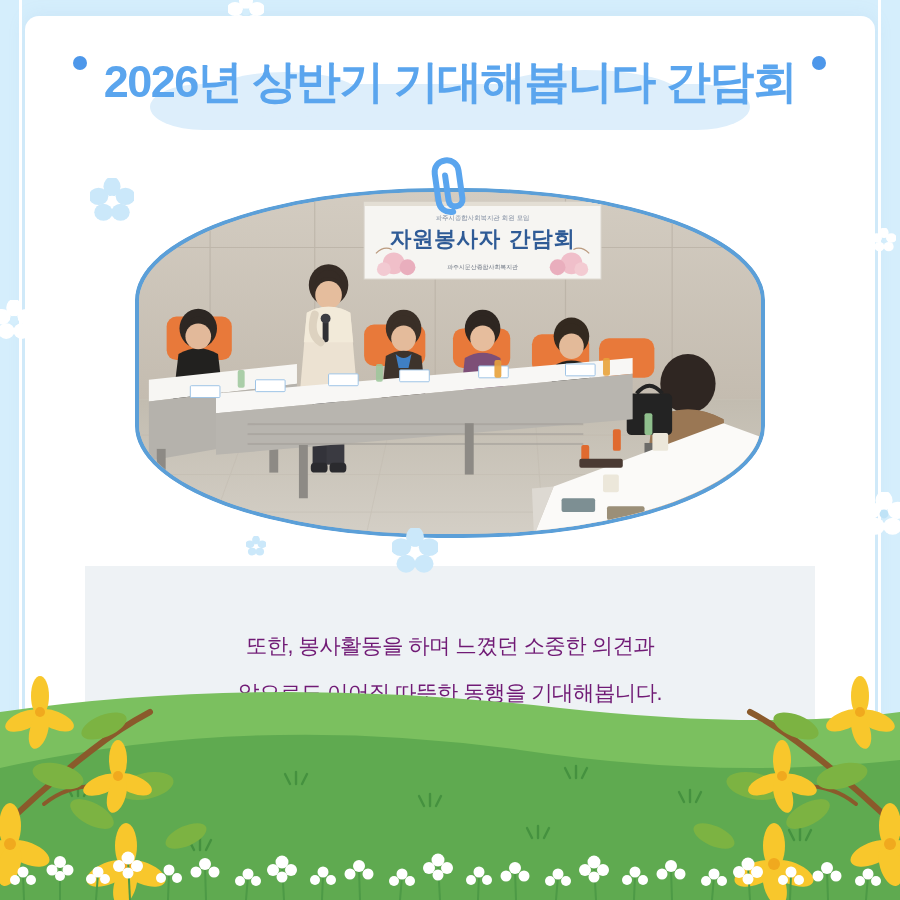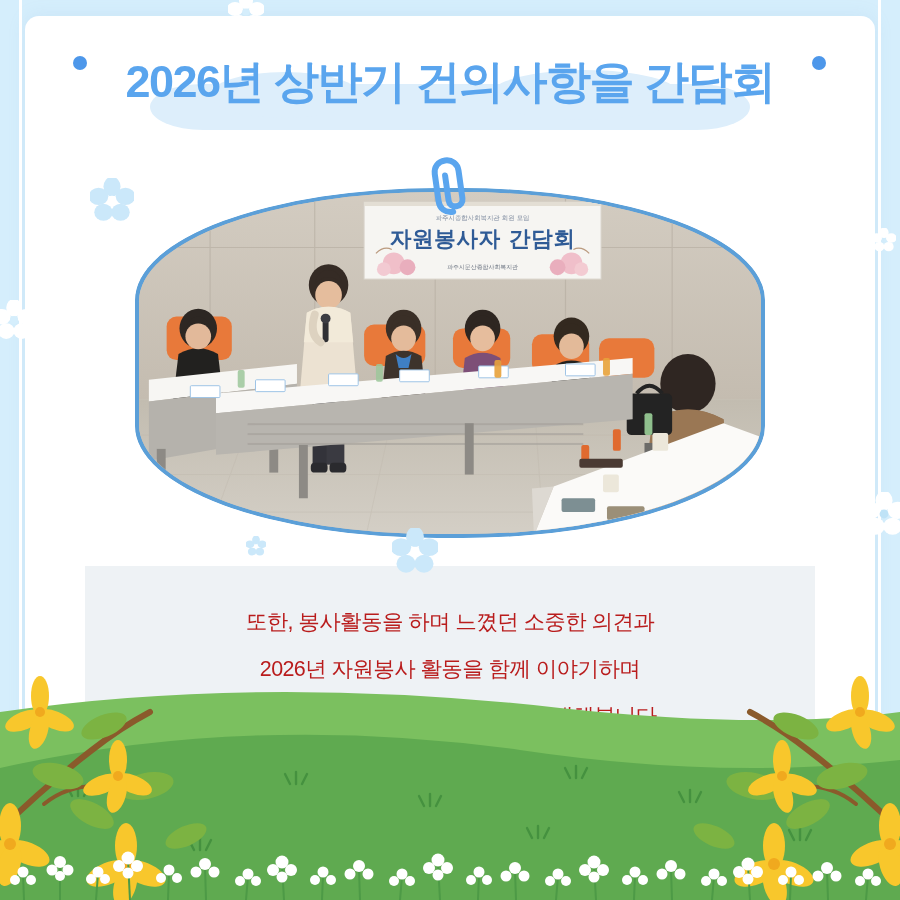--- a/index.html
+++ b/index.html
@@ -132,21 +132,21 @@
     background: #eef2f5;
     z-index: 3;
     display: flex;
     flex-direction: column;
     align-items: center;
     justify-content: center;
   }
   .text-panel p {
     font-size: 21.5px;
     line-height: 35px;
-    color: #b91c1c;
+    color: #701a75;
     text-align: center;
     letter-spacing: -0.6px;
     white-space: nowrap;
     margin-top: 12px;
   }
 
   
   .scenery {
     position: absolute;
     left: 0; bottom: 0;
@@ -214,21 +214,21 @@
         <ellipse cx="29" cy="15" rx="8" ry="7"></ellipse>
         <ellipse cx="25" cy="28" rx="7.5" ry="7"></ellipse>
         <ellipse cx="11" cy="28" rx="7.5" ry="7"></ellipse>
         <ellipse cx="7" cy="15" rx="8" ry="7"></ellipse>
       </g>
     </svg>
   </div>
 
   <div class="title-wrap">
     <div class="title-cloud"></div>
-    <div class="page-title">2026년 상반기 건의사항을 간담회</div>
+    <div class="page-title">2026년 상반기 기대해봅니다 간담회</div>
   </div>
 
   <div class="flower" style="left:90px; top:178px; width:44px; height:44px; z-index:6;">
     <svg width="44" height="44" viewBox="0 0 36 36">
       <g fill="#cbe8fa">
         <ellipse cx="18" cy="7" rx="7" ry="8"></ellipse>
         <ellipse cx="29" cy="15" rx="8" ry="7"></ellipse>
         <ellipse cx="25" cy="28" rx="7.5" ry="7"></ellipse>
         <ellipse cx="11" cy="28" rx="7.5" ry="7"></ellipse>
         <ellipse cx="7" cy="15" rx="8" ry="7"></ellipse>
@@ -436,21 +436,20 @@
             <rect x="474" y="320" width="38" height="14" rx="2" fill="#9b8f78"></rect>
             <rect x="446" y="272" width="44" height="9" rx="2" fill="#4a3a33"></rect>
           </g>
         </svg>
       </div>
     </div>
   </div>
 
   <div class="text-panel">
     <p>또한, 봉사활동을 하며 느꼈던 소중한 의견과</p>
-    <p>2026년 자원봉사 활동을 함께 이야기하며</p>
     <p>앞으로도 이어질 따뜻한 동행을 기대해봅니다.</p>
   </div>
 
   <svg class="scenery" viewBox="0 0 900 300">
 
     <path d="M0 112 Q260 74 560 108 Q760 130 900 112 L900 300 L0 300 Z" fill="#7bc05f"></path>
     <path d="M0 168 Q250 112 520 150 Q720 180 900 160 L900 300 L0 300 Z" fill="#5faa50"></path>
 
     <g stroke="#3f8c3c" stroke-width="2.4" stroke-linecap="round" opacity=".8" fill="none">
       <path d="M78 196 l0 -12 M72 196 l-5 -10 M84 196 l5 -10"></path>

